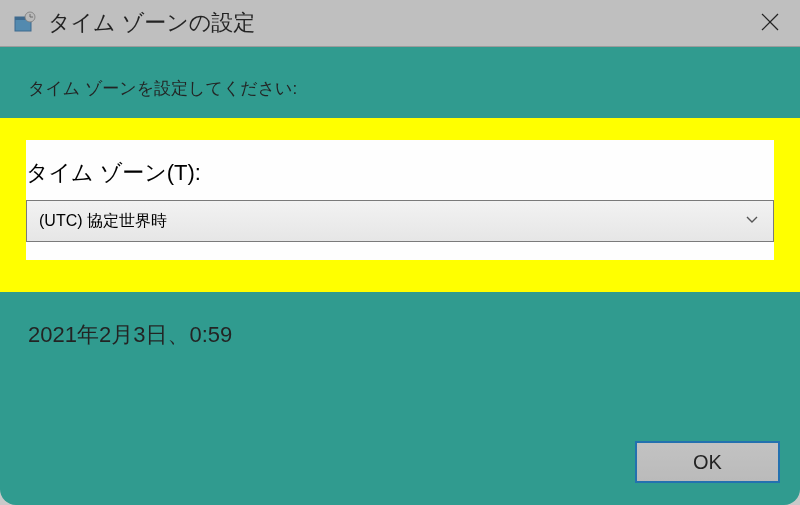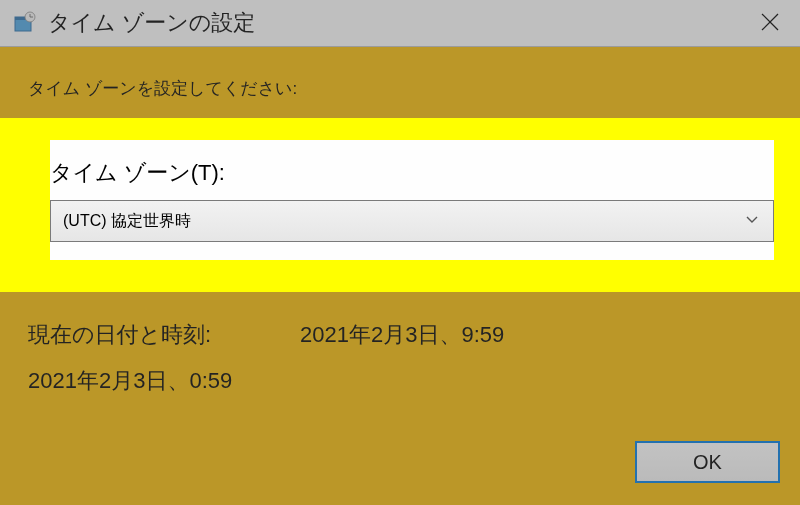--- a/index.html
+++ b/index.html
@@ -10,22 +10,23 @@
     body {
       width: 800px;
       height: 505px;
       font-family: "Yu Gothic UI", "Meiryo", "MS PGothic", sans-serif;
       overflow: hidden;
       position: relative;
     }
     .window {
       width: 800px;
       height: 505px;
-      background: #eab308;
+      background: #14b8a6;
       position: relative;
+      border-radius: 16px;
     }
     .dim-overlay {
       position: absolute;
       inset: 0;
       background: rgba(100,100,100,0.35);
       pointer-events: none;
       z-index: 50;
     }
     .titlebar {
       height: 47px;
@@ -79,21 +80,20 @@
       left: 0;
       top: 118px;
       width: 800px;
       background: #ffff00;
       padding: 22px 26px 32px 26px;
       z-index: 60;
     }
     .highlight-inner {
       background: #fefefe;
       padding: 18px 0 18px 0;
-      margin-left: 24px;
     }
     .tz-label {
       font-size: 22px;
       color: #000;
       margin-bottom: 12px;
     }
     .tz-select {
       width: 100%;
       height: 42px;
       border: 1px solid #7a7a7a;
@@ -191,24 +191,20 @@
           <svg viewBox="0 0 14 14">
             <polyline points="2,5 7,10 12,5" fill="none" stroke="#555" stroke-width="1.4"></polyline>
           </svg>
         </div>
       </div>
     </div>
   </div>
 
   <div class="datetime-rows">
     <div class="dt-row">
-      <div class="dt-label">現在の日付と時刻:</div>
-      <div class="dt-value">2021年2月3日、9:59</div>
-    </div>
-    <div class="dt-row">
       <div class="dt-value">2021年2月3日、0:59</div>
     </div>
   </div>
 
   <div class="buttons">
     <div class="btn btn-default">
       <span>OK</span>
     </div>
   </div>
 

